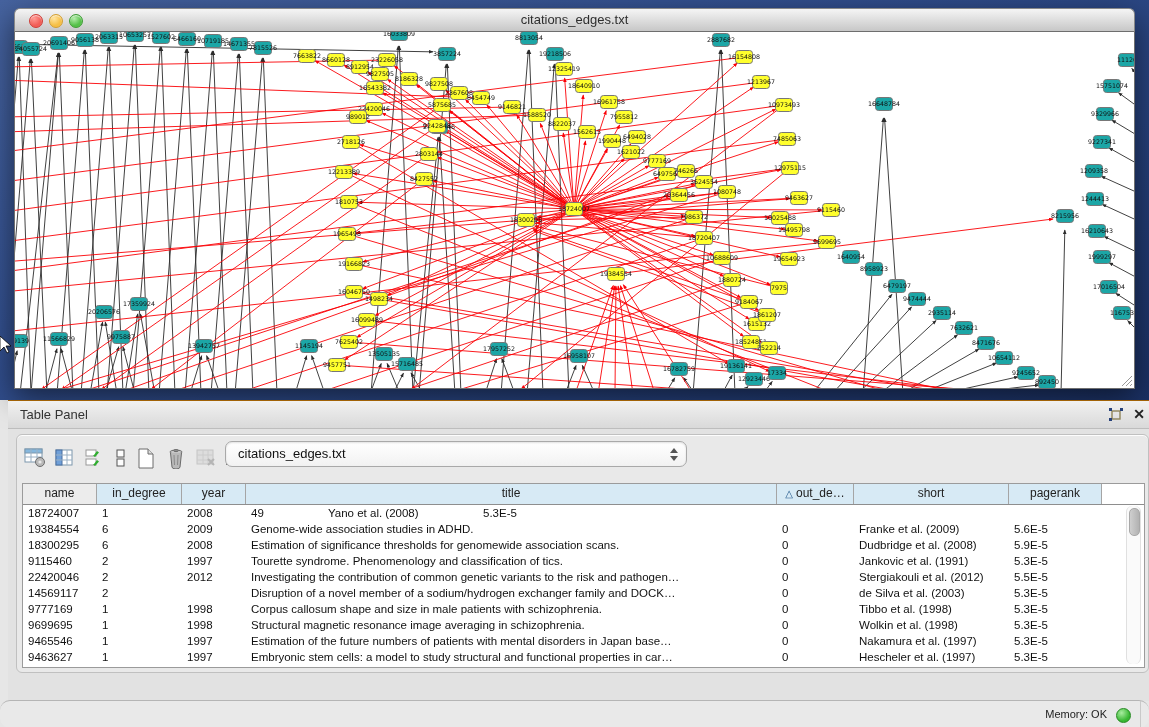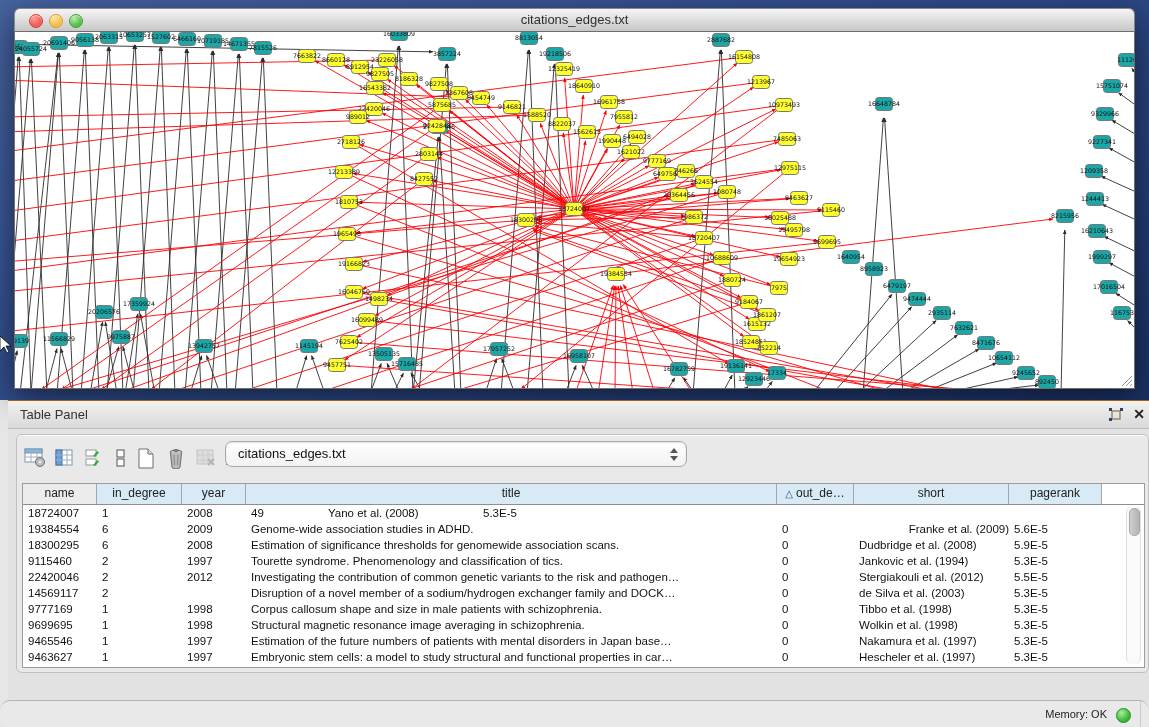--- a/index.html
+++ b/index.html
@@ -887,39 +887,39 @@
               <div class="td" style="width: 77px;">49</div>
               <div class="td" style="width: 155px;">Yano et al. (2008)</div>
               <div class="td" style="width: 93px;">5.3E-5</div>
             </div>
             <div class="trow">
               <div class="td" style="width: 74px;">19384554</div>
               <div class="td" style="width: 85px;">6</div>
               <div class="td" style="width: 64px;">2009</div>
               <div class="td" style="width: 531px;">Genome-wide association studies in ADHD.</div>
               <div class="td" style="width: 77px;">0</div>
-              <div class="td" style="width: 155px; text-align: right;">Franke et al. (2009)</div>
+              <div class="td" style="width: 155px;">Franke et al. (2009)</div>
               <div class="td" style="width: 93px;">5.6E-5</div>
             </div>
             <div class="trow">
               <div class="td" style="width: 74px;">18300295</div>
               <div class="td" style="width: 85px;">6</div>
               <div class="td" style="width: 64px;">2008</div>
               <div class="td" style="width: 531px;">Estimation of significance thresholds for genomewide association scans.</div>
               <div class="td" style="width: 77px;">0</div>
               <div class="td" style="width: 155px;">Dudbridge et al. (2008)</div>
               <div class="td" style="width: 93px;">5.9E-5</div>
             </div>
             <div class="trow">
               <div class="td" style="width: 74px;">9115460</div>
               <div class="td" style="width: 85px;">2</div>
               <div class="td" style="width: 64px;">1997</div>
               <div class="td" style="width: 531px;">Tourette syndrome. Phenomenology and classification of tics.</div>
               <div class="td" style="width: 77px;">0</div>
-              <div class="td" style="width: 155px;">Jankovic et al. (1994)</div>
+              <div class="td" style="width: 155px;">Jankovic et al. (1991)</div>
               <div class="td" style="width: 93px;">5.3E-5</div>
             </div>
             <div class="trow">
               <div class="td" style="width: 74px;">22420046</div>
               <div class="td" style="width: 85px;">2</div>
               <div class="td" style="width: 64px;">2012</div>
               <div class="td" style="width: 531px;">Investigating the contribution of common genetic variants to the risk and pathogen…</div>
               <div class="td" style="width: 77px;">0</div>
               <div class="td" style="width: 155px;">Stergiakouli et al. (2012)</div>
               <div class="td" style="width: 93px;">5.5E-5</div>

